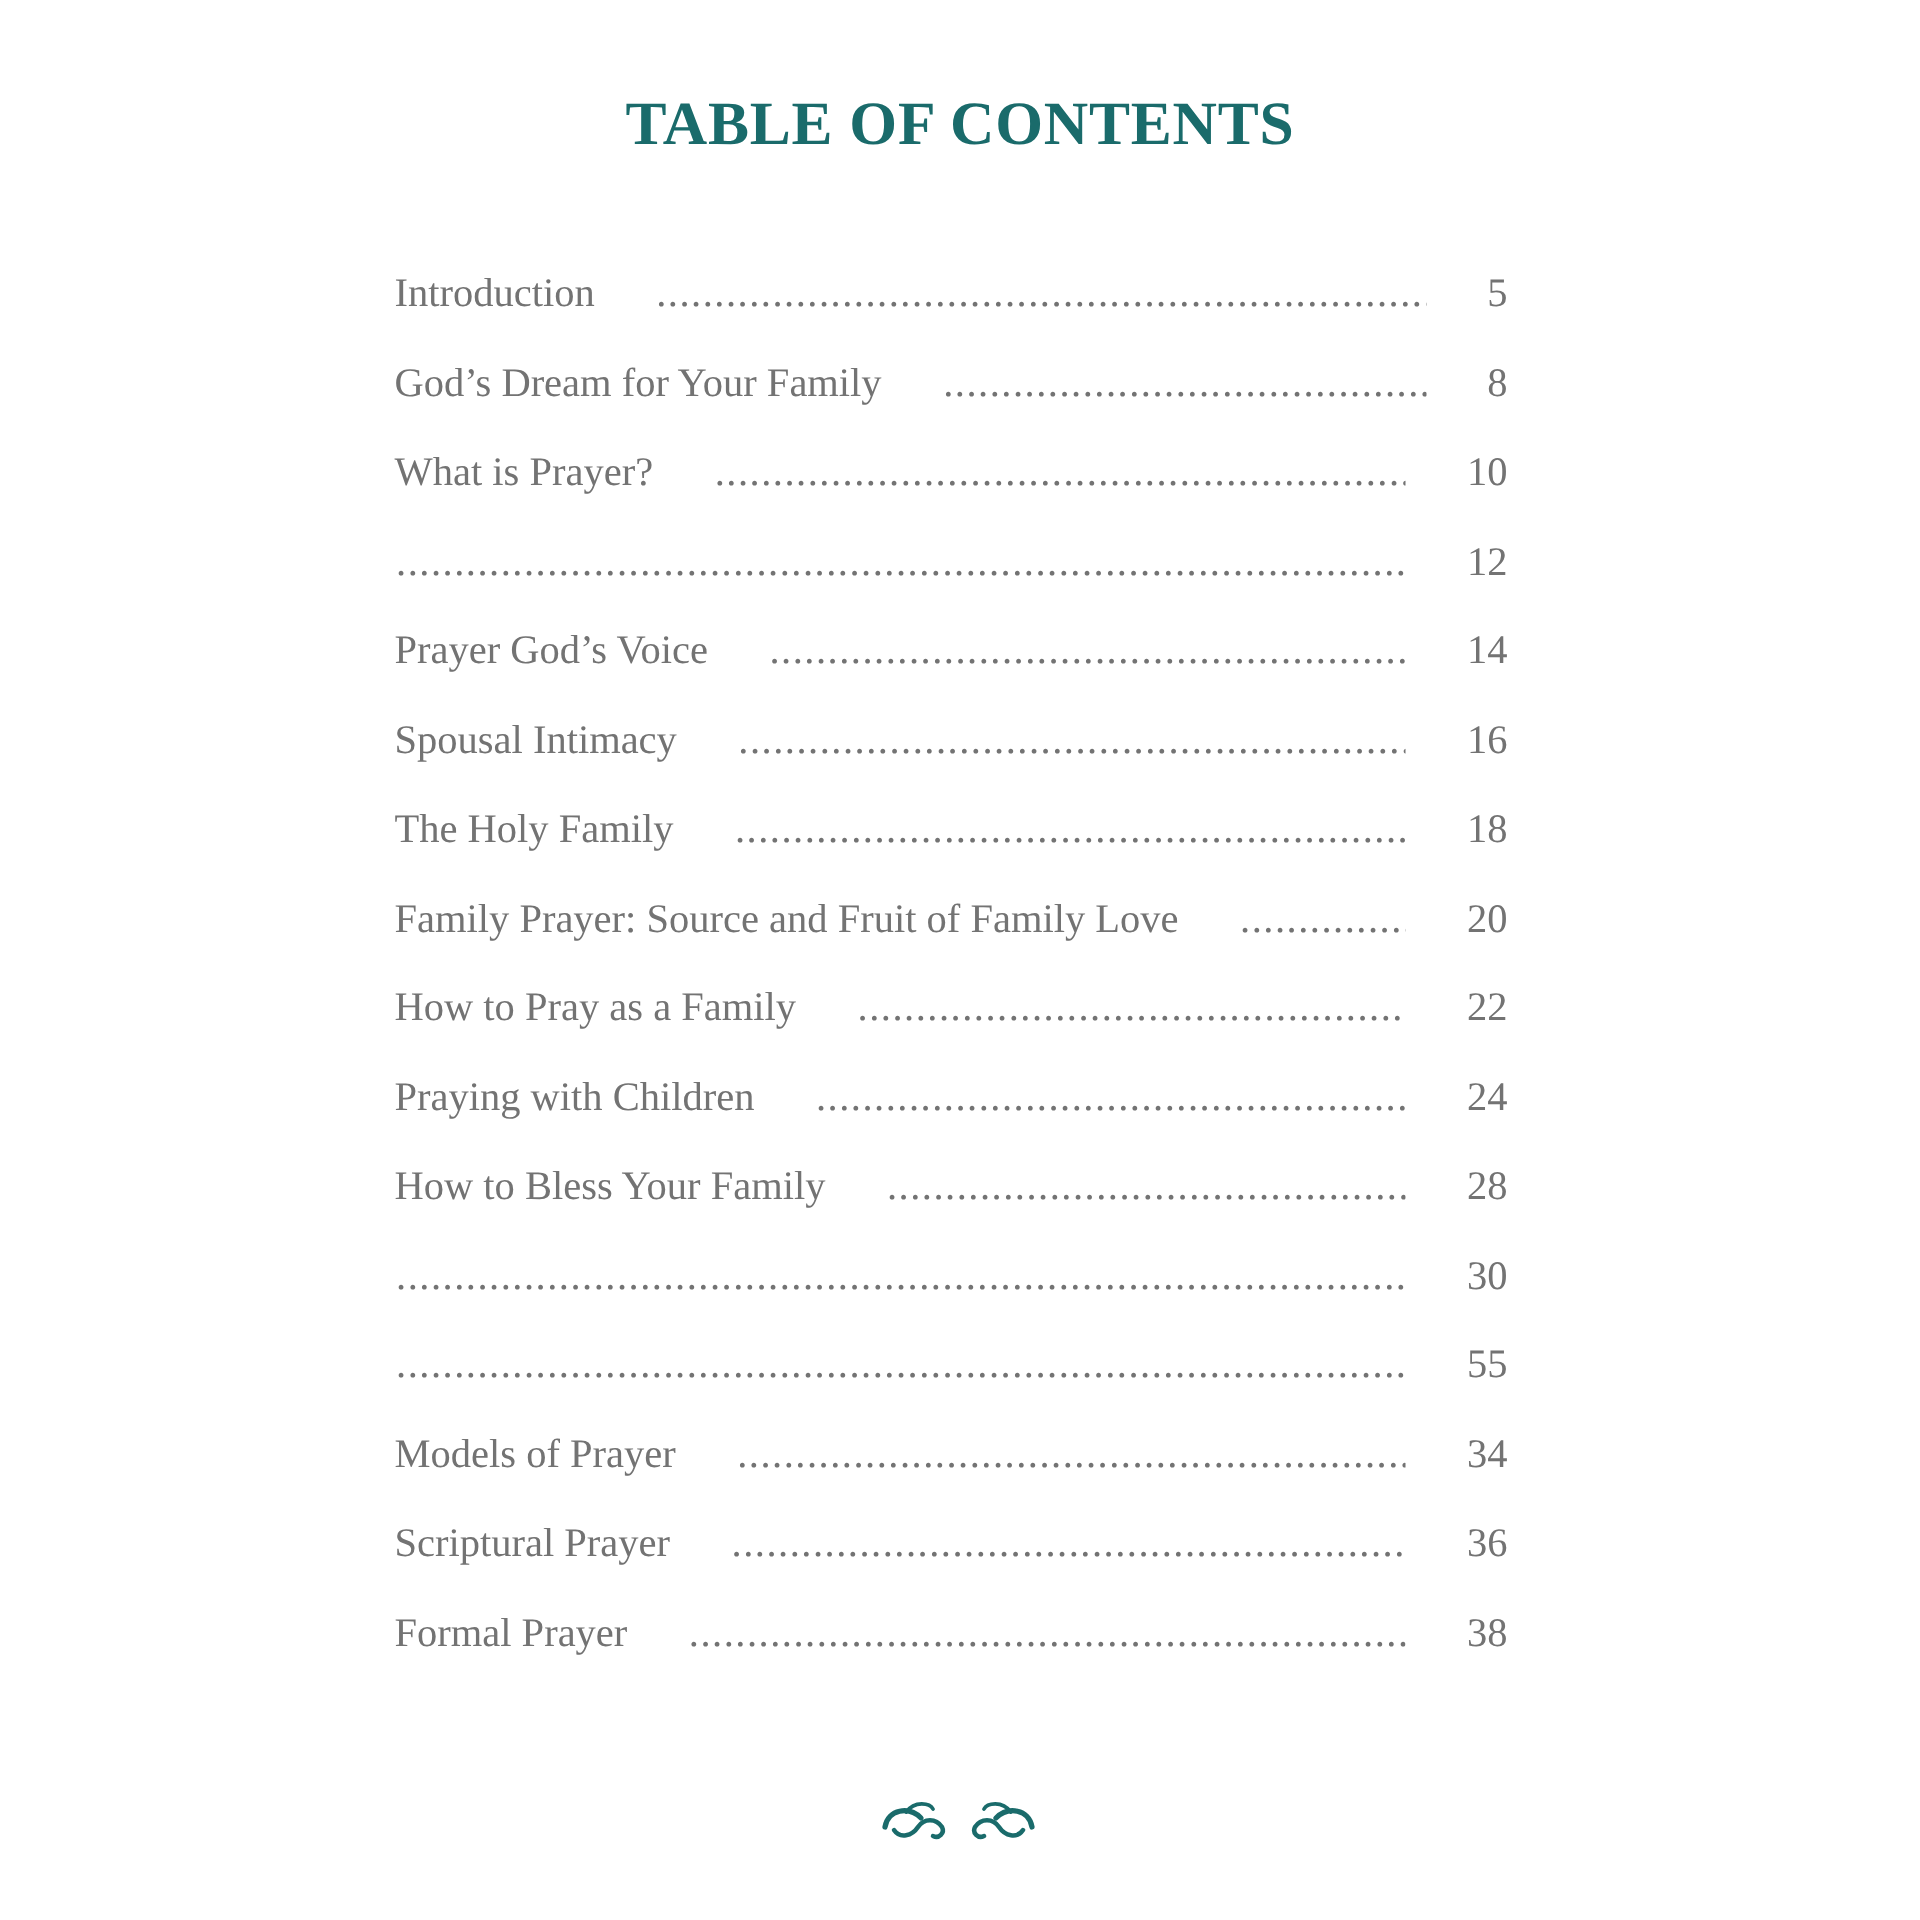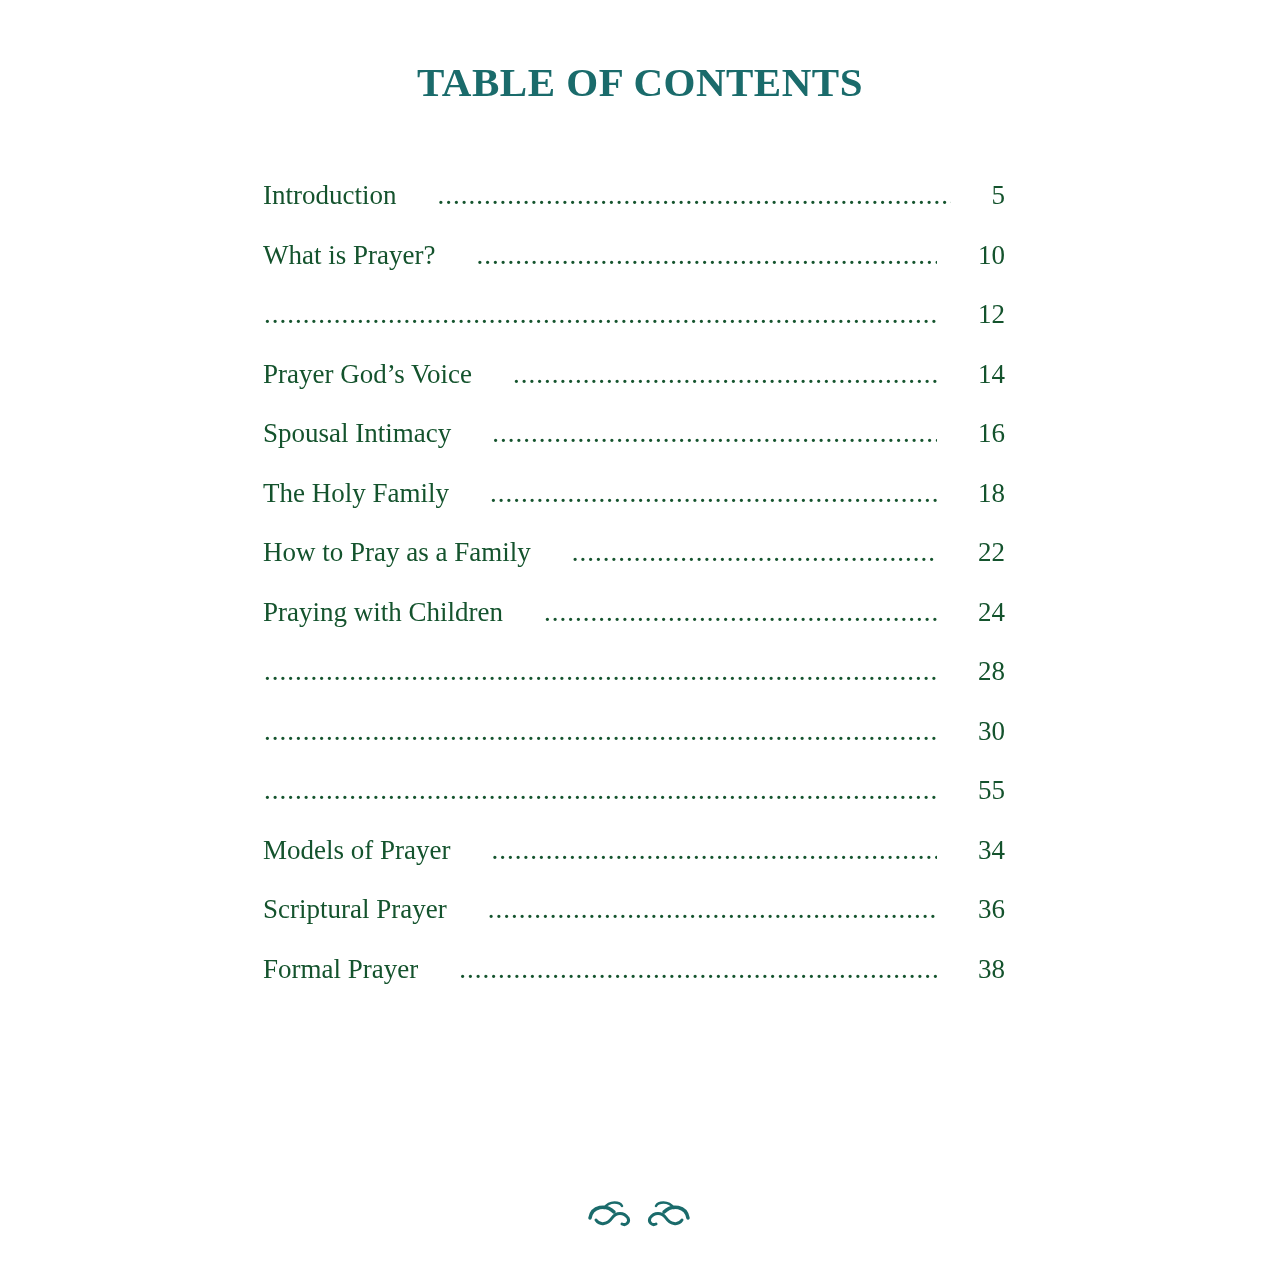--- a/index.html
+++ b/index.html
@@ -16,21 +16,21 @@
   }
   .toc {
     position: absolute; left: 263px; top: 180px; width: 742px;
     list-style: none; margin: 0; padding: 0;
   }
   .toc-row {
     display: flex; align-items: baseline;
     height: 59.5px;
     font-family: "Liberation Serif", "DejaVu Serif", serif;
     font-size: 27px;
-    color: #14532d;
+    color: #737373;
     gap: 40px;
   }
   .toc-label { white-space: nowrap; }
   .toc-label em { font-style: italic; }
   .toc-leader {
     flex: 1 1 auto; overflow: hidden; white-space: nowrap;
     margin: 0 1px;
     letter-spacing: 1px;
   }
   .toc-leader::before {
@@ -47,20 +47,25 @@
 <div class="page">
   <div class="title">TABLE OF CONTENTS</div>
 
   <ul class="toc">
     <li class="toc-row">
       <span class="toc-label">Introduction</span>
       <span class="toc-leader"></span>
       <span class="toc-page">5</span>
     </li>
     <li class="toc-row">
+      <span class="toc-label">God’s Dream for Your Family</span>
+      <span class="toc-leader"></span>
+      <span class="toc-page">8</span>
+    </li>
+    <li class="toc-row">
       <span class="toc-label">What is Prayer?</span>
       <span class="toc-leader"></span>
       <span class="toc-page">10</span>
     </li>
     <li class="toc-row">
       <span class="toc-leader"></span>
       <span class="toc-page">12</span>
     </li>
     <li class="toc-row">
       <span class="toc-label">Prayer God’s Voice</span>
@@ -71,30 +76,36 @@
       <span class="toc-label">Spousal Intimacy</span>
       <span class="toc-leader"></span>
       <span class="toc-page">16</span>
     </li>
     <li class="toc-row">
       <span class="toc-label">The Holy Family</span>
       <span class="toc-leader"></span>
       <span class="toc-page">18</span>
     </li>
     <li class="toc-row">
+      <span class="toc-label">Family Prayer: Source and Fruit of Family Love</span>
+      <span class="toc-leader"></span>
+      <span class="toc-page">20</span>
+    </li>
+    <li class="toc-row">
       <span class="toc-label">How to Pray as a Family</span>
       <span class="toc-leader"></span>
       <span class="toc-page">22</span>
     </li>
     <li class="toc-row">
       <span class="toc-label">Praying with Children</span>
       <span class="toc-leader"></span>
       <span class="toc-page">24</span>
     </li>
     <li class="toc-row">
+      <span class="toc-label">How to Bless Your Family</span>
       <span class="toc-leader"></span>
       <span class="toc-page">28</span>
     </li>
     <li class="toc-row">
       <span class="toc-leader"></span>
       <span class="toc-page">30</span>
     </li>
     <li class="toc-row">
       <span class="toc-leader"></span>
       <span class="toc-page">55</span>

